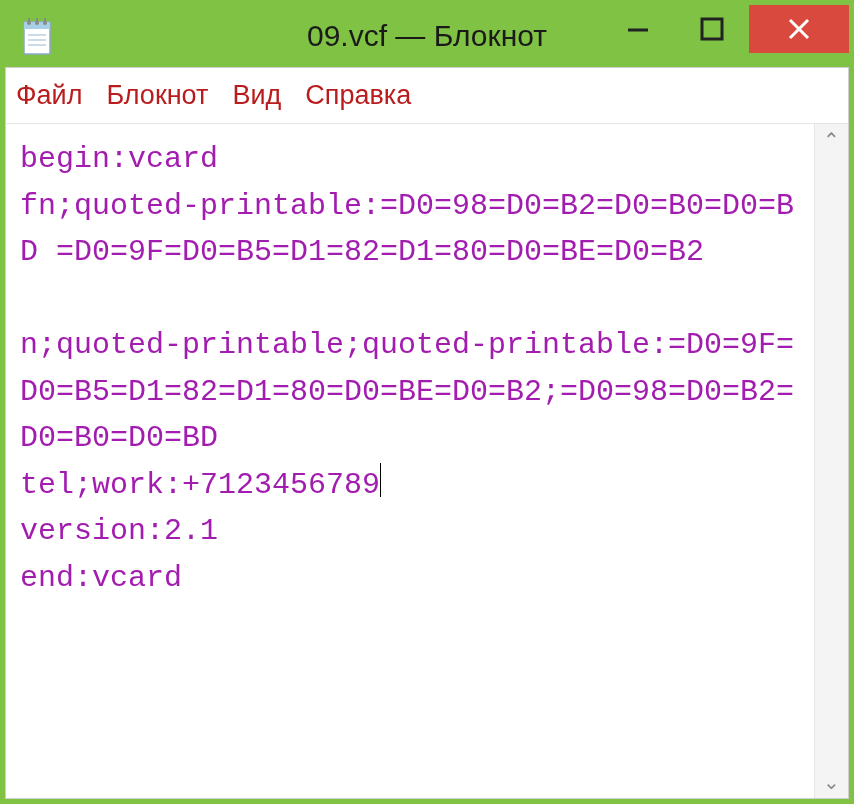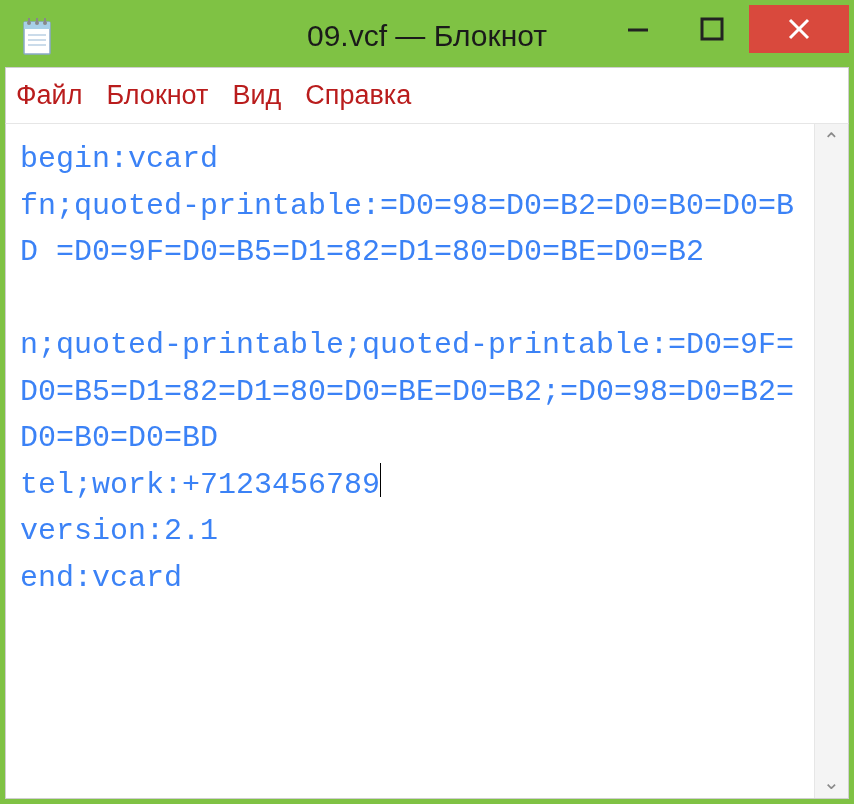--- a/index.html
+++ b/index.html
@@ -75,21 +75,21 @@
     border-top: 1px solid #e6e6e6;
     display: flex;
     position: relative;
   }
   .textarea {
     flex: 1;
     padding: 12px 14px;
     font-family: "Courier New", monospace;
     font-size: 30px;
     line-height: 1.55;
-    color: #3b82f6;
+    color: #a21caf;
     white-space: pre-wrap;
     word-break: break-all;
     overflow: hidden;
     position: relative;
   }
   .cursor {
     display: inline-block;
     width: 1px;
     height: 34px;
     background: #000;

